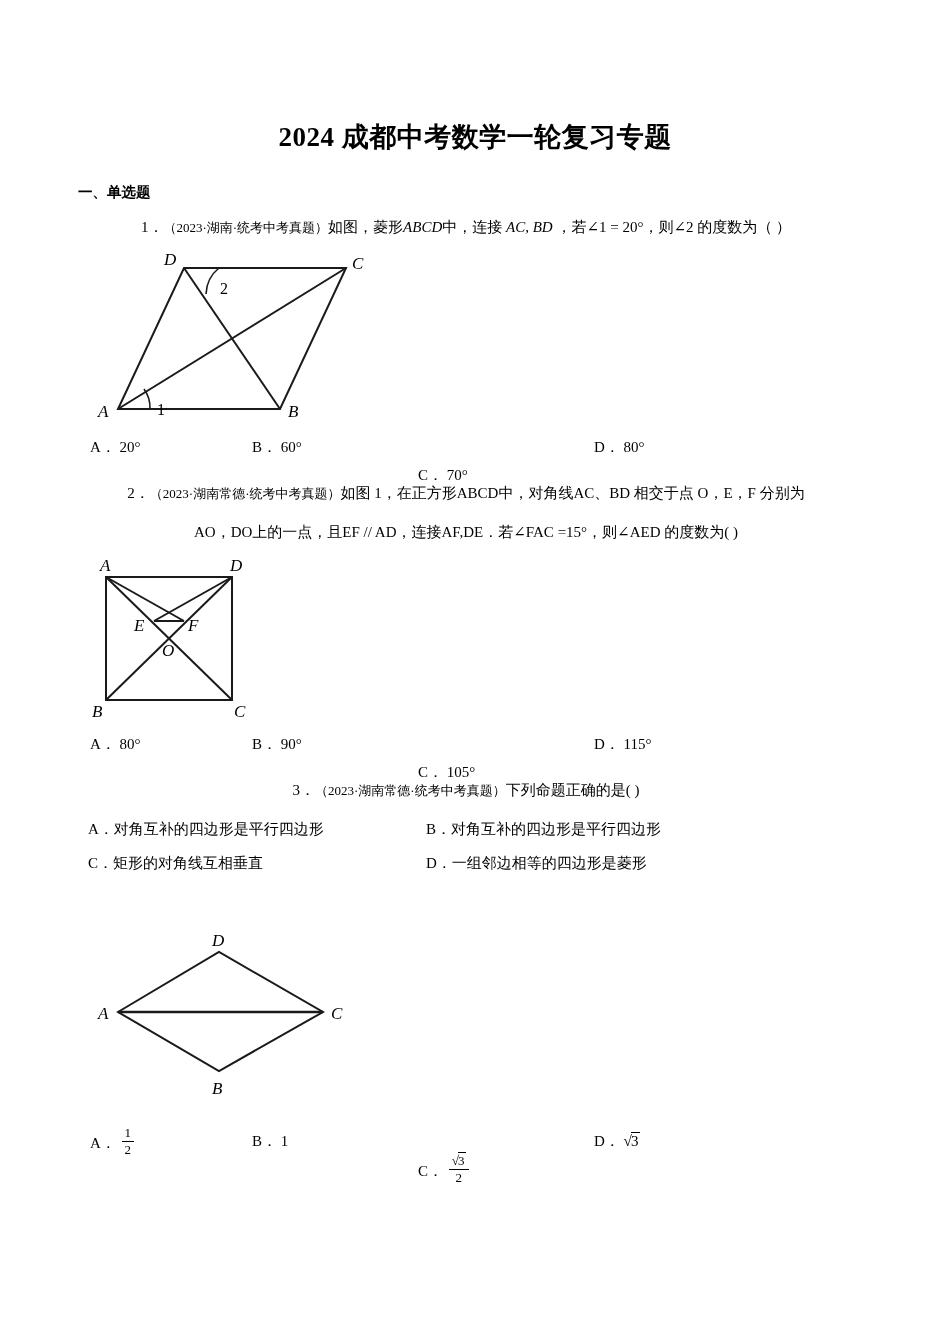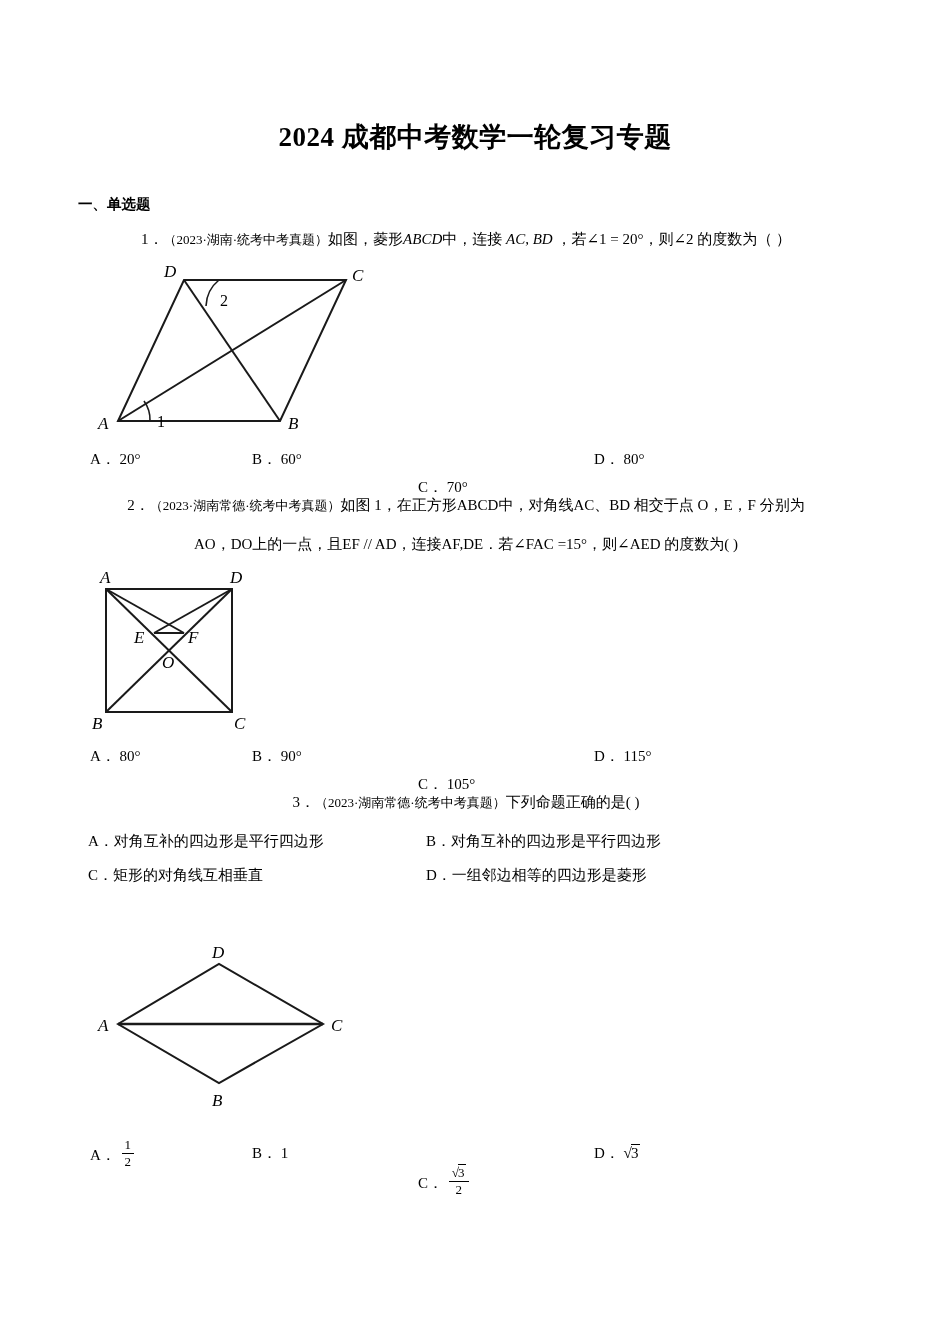--- a/index.html
+++ b/index.html
@@ -22,21 +22,21 @@
     padding: 0;
   }
   
   .doc-title {
     text-align: center;
     font-weight: bold;
     font-size: 27px;
     line-height: 38px;
     letter-spacing: 0.5px;
     margin: 0;
-    padding: 12px;
+    padding: 0;
   }
   .title-line1 {
     padding-top: 118px;
   }
   .title-line2 {
     padding-top: 4px;
   }
   
   .content {
     padding: 0 96px 0 78px;

